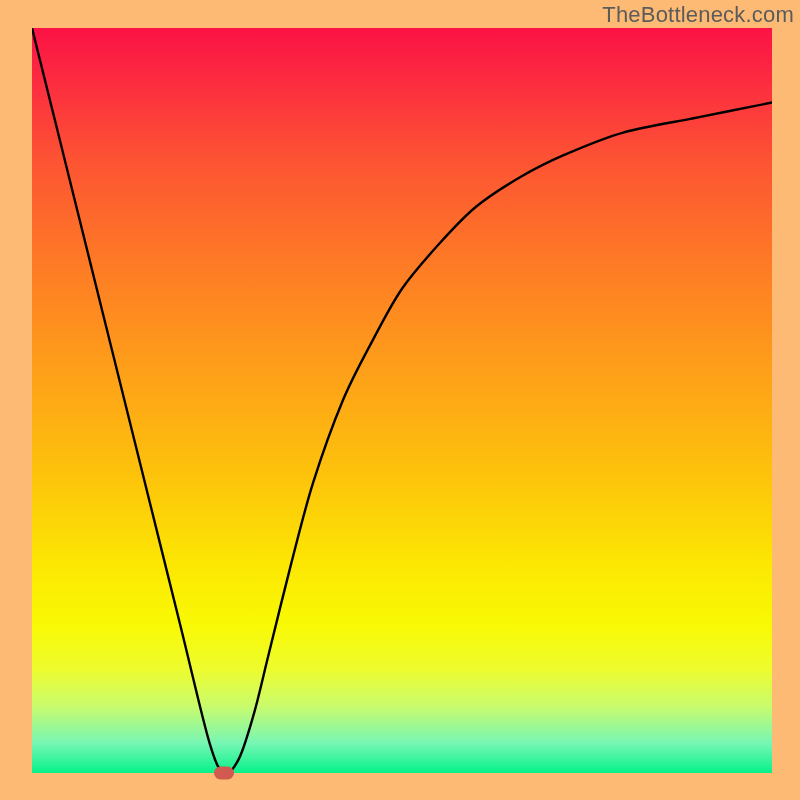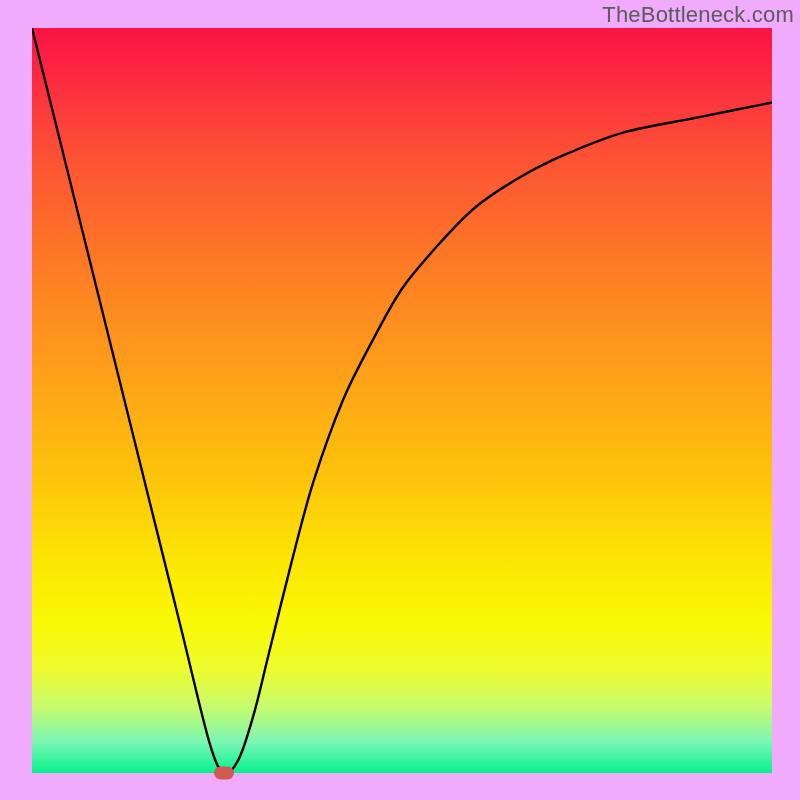--- a/index.html
+++ b/index.html
@@ -8,21 +8,21 @@
     width: 800px;
     height: 800px;
     overflow: hidden;
     background: #000;
     font-family: Arial, Helvetica, sans-serif;
   }
   .frame {
     position: relative;
     width: 800px;
     height: 800px;
-    background: #f0abfc;
+    background: #fdba74;
   }
   .watermark {
     position: absolute;
     top: 2px;
     right: 6px;
     color: #5b5b5b;
     font-size: 22px;
     font-weight: 400;
     letter-spacing: 0.2px;
     z-index: 5;

